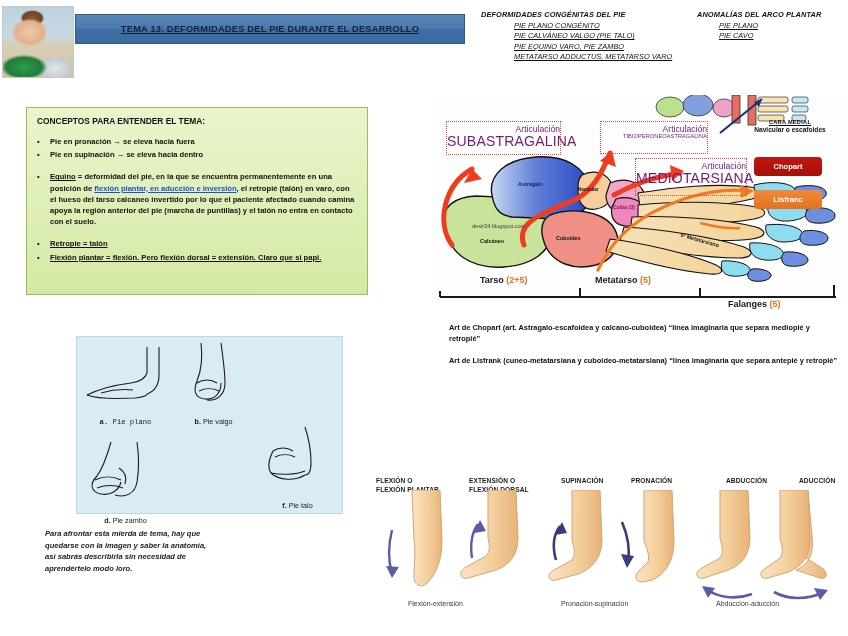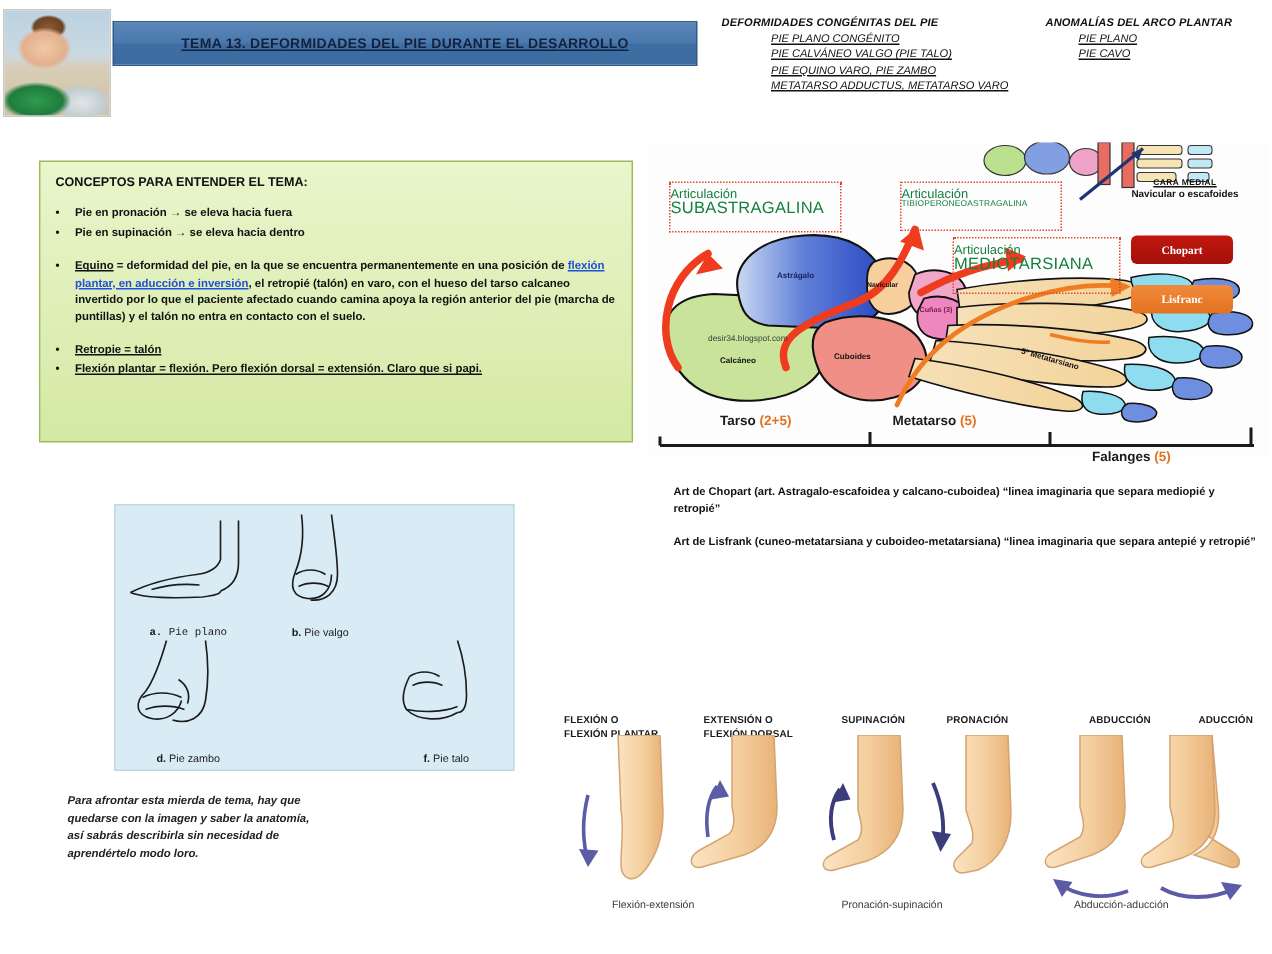--- a/index.html
+++ b/index.html
@@ -43,21 +43,21 @@
   .hdr-col { font-style: italic; font-size: 7.4px; color: #111; line-height: 10.6px; }
   .hdr-col .h { font-weight: bold; letter-spacing:.1px; white-space: nowrap;}
   .hdr-col .sub { text-decoration: underline; white-space: nowrap; }
   #hdr-left  { left: 481px; top: 10px; }
   #hdr-left .sub { margin-left: 33px; }
   #hdr-right { left: 697px; top: 10px; }
   #hdr-right .sub { margin-left: 22px; }
 
   
   #concepts-box {
-    left: 26px; top: 107px; width: 396px; height: 188px;
+    left: 26px; top: 107px; width: 342px; height: 188px;
     background: linear-gradient(#e9f5cc 0%, #ddeeb4 60%, #d4e9a4 100%);
     border: 1px solid #9bbb59;
     box-sizing: border-box;
     padding: 8px 10px 6px 10px;
   }
   #concepts-box .head {
     font-size: 8.4px; font-weight: bold; color: #111; margin-bottom: 10px;
   }
   .blt { display: flex; font-size: 7.6px; color: #111; line-height: 11.2px; margin-bottom: 2px; }
   .blt .dot { width: 13px; flex: 0 0 13px; text-align: left; font-weight: bold;}
@@ -68,36 +68,36 @@
 
   
   #anatomy {
     left: 432px; top: 95px; width: 414px; height: 210px;
     background: #fdfdfd;
   }
   .dashbox {
     position: absolute;
     border: 1.6px dotted #e04a2f;
     box-sizing: border-box;
-    text-align: left;
-    color: #15803d;
+    text-align: right;
+    color: #701a75;
     line-height: 1.05;
     padding-top: 3px;
   }
   .dashbox .l1 { font-size: 8.6px; }
-  .dashbox .l2 { font-size: 11px; letter-spacing: .2px; }
+  .dashbox .l2 { font-size: 14px; letter-spacing: .2px; }
   .dashbox .l2s { font-size: 5.6px; letter-spacing: .1px; }
   #db-subastragalina { left: 14px; top: 26px; width: 115px; height: 34px; }
   #db-tibioperonea  { left: 168px; top: 26px; width: 108px; height: 33px; }
   #db-mediotarsiana { left: 203px; top: 63px; width: 112px; height: 38px; }
 
   .pill {
     position: absolute; border-radius: 4px; color: #fff;
     font-size: 7.6px; font-weight: bold; display: flex;
-    align-items: center; justify-content: center; font-family: Liberation Serif, serif;
+    align-items: center; justify-content: center;
   }
   #pill-chopart  { left: 322px; top: 62px; width: 68px; height: 19px;
                    background: linear-gradient(#c0170f,#a5100a); }
   #pill-lisfranc { left: 322px; top: 95px; width: 68px; height: 19px;
                    background: linear-gradient(#f08a3c,#e2721f); }
 
   #cara-medial {
     position: absolute; left: 304px; top: 24px; width: 108px;
     text-align: center; color: #111;
   }
@@ -371,21 +371,21 @@
         <path d="M30,50 C36,47 44,47 50,50"></path>
       </g>
     </svg>
     <div class="ft-lbl">
       <b>b.</b>
       <span>Pie valgo</span>
     </div>
   </div>
 
 
-  <div class="ft-cell" style="left:4px; top:88px;">
+  <div class="ft-cell" style="left:4px; top:103px;">
     <svg width="89" height="70">
       <g fill="none" stroke="#1c1c1c" stroke-width="1.1">
         <path d="M30,2 C26,16 22,28 16,36 C8,44 10,52 20,54 C30,56 38,50 40,42"></path>
         <path d="M56,2 C58,16 58,30 56,42 C54,54 44,58 34,55"></path>
         <path d="M14,40 C22,36 32,36 40,40"></path>
         <path d="M16,48 C24,45 34,45 42,48"></path>
         <path d="M38,28 C44,32 46,38 44,44"></path>
       </g>
     </svg>
     <div class="ft-lbl">

